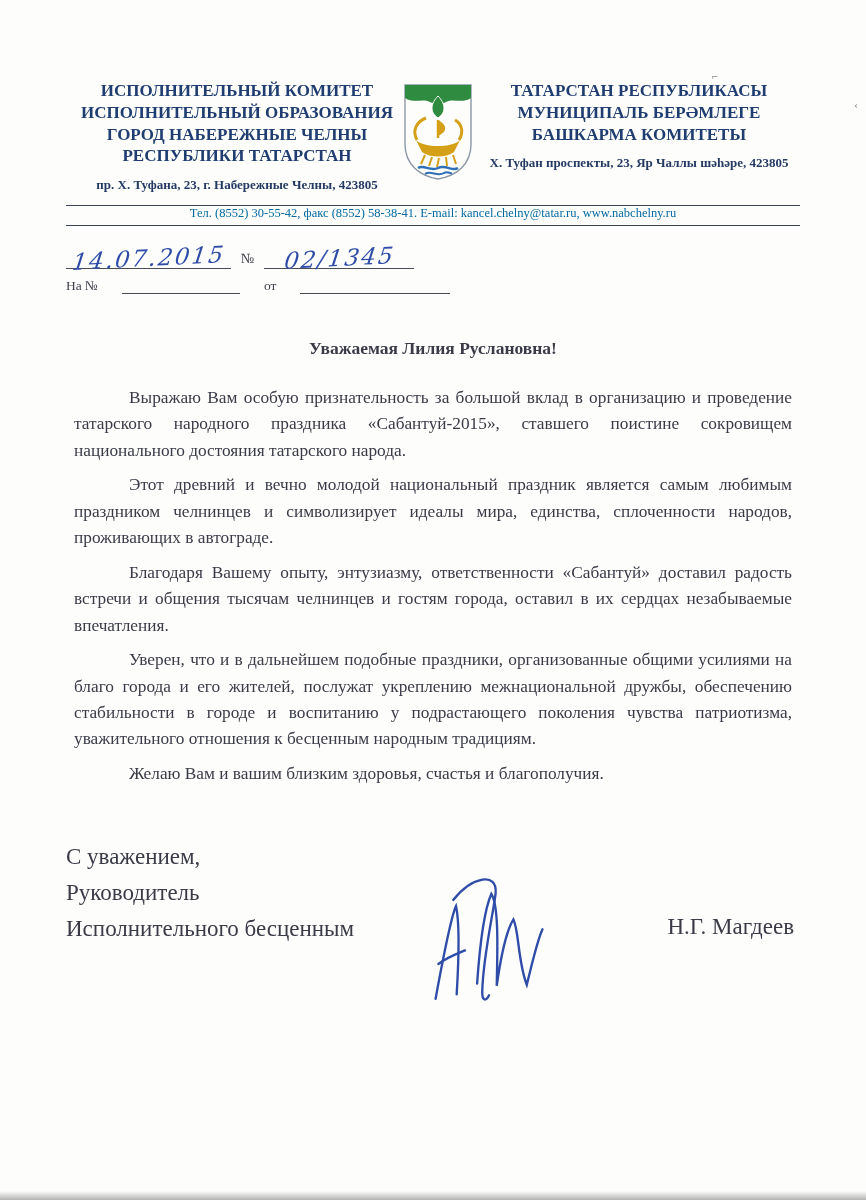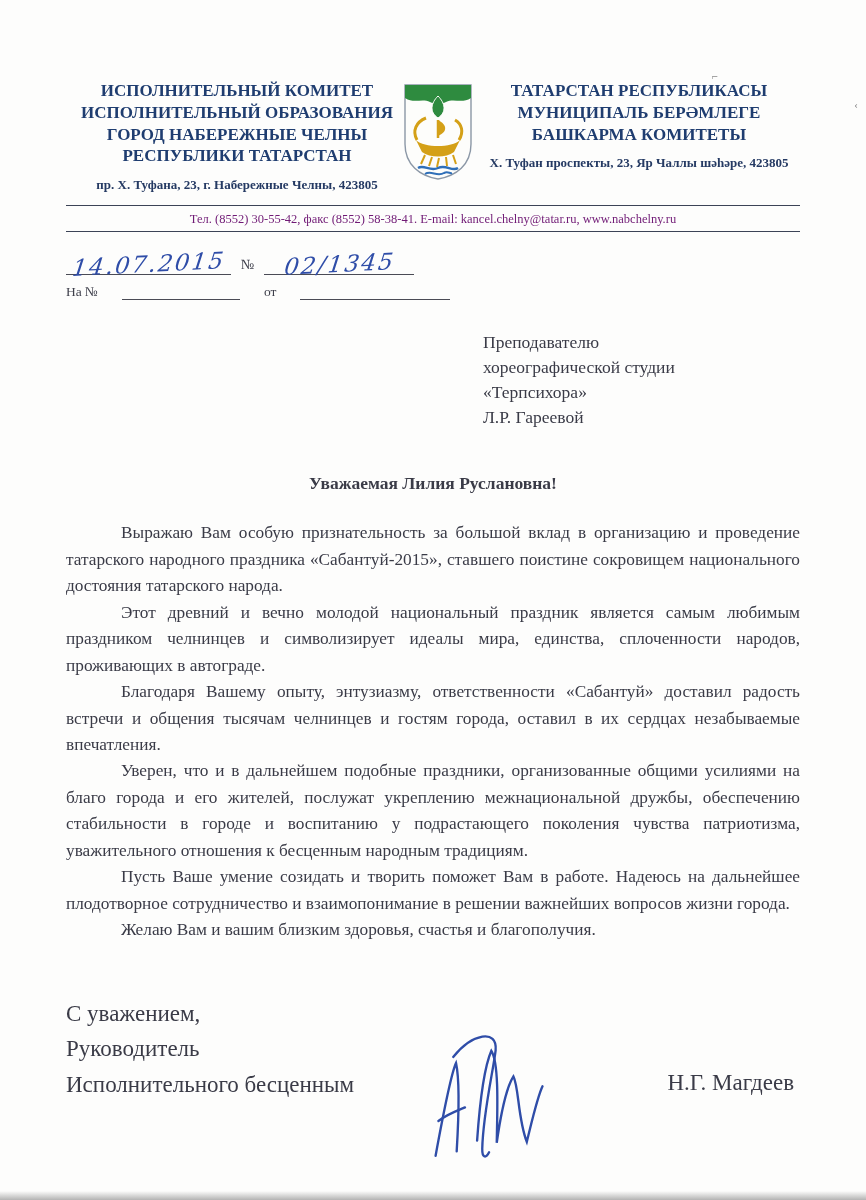--- a/index.html
+++ b/index.html
@@ -20,21 +20,21 @@
     pointer-events:none;
   }
   
   .letterhead{display:flex;justify-content:flex-end;align-items:flex-start;}
   .lh-col{width:322px;text-align:center;color:#1f3d70;}
   .lh-line{font-weight:bold;font-size:17px;line-height:1.28;}
   .lh-address{margin-top:10px;font-size:13px;font-weight:bold;color:#253a63;}
   .emblem{width:80px;flex:0 0 80px;margin-top:2px;}
   .rule{border:none;border-top:1.6px solid #3c4356;margin:12px 0 0 0;}
   .rule2{margin-top:4px;}
-  .contact-line{text-align:center;font-size:12.5px;color:#701a75;margin-top:6px;}
+  .contact-line{text-align:center;font-size:12.5px;color:#0369a1;}
   
   .ref-block{margin-top:16px;font-size:13.5px;color:#3d3e4a;}
   .ref-row1{display:flex;align-items:flex-end;gap:10px;}
   .fill-line{display:inline-block;border-bottom:1.2px solid #4a4b55;text-align:center;}
   .fl-date{width:165px;}
   .fl-num{width:150px;}
   .fl-na{width:118px;}
   .fl-ot{width:150px;}
   .ink{
     display:inline-block;
@@ -46,21 +46,21 @@
     transform:skewX(-10deg) rotate(-3deg);
     position:relative;top:3px;
   }
   .num-label{font-size:14px;position:relative;top:-2px;}
   .ref-row2{margin-top:8px;display:flex;align-items:flex-end;gap:24px;}
   
   .recipient{margin-top:30px;margin-left:417px;font-size:17.5px;line-height:1.42;}
   
   .salutation{margin-top:44px;text-align:center;font-size:17.5px;font-weight:bold;}
   .body-text{margin-top:26px;font-size:17.3px;line-height:1.53;text-align:justify;}
-  .body-text p{margin:0;text-indent:55px;}
+  .body-text p{margin:8px;text-indent:55px;}
   
   .closing{margin-top:52px;position:relative;font-size:23px;line-height:1.55;}
   .signer{position:absolute;right:6px;bottom:2px;}
   .signature{position:absolute;left:330px;top:28px;width:175px;height:150px;transform:rotate(-6deg);}
   
   .fold-mark{position:absolute;color:#8a8a8a;font-size:11px;}
   .fm1{top:70px;right:148px;}
   .fm2{top:98px;right:8px;}
 </style>
 </head>
@@ -115,35 +115,28 @@
       <span class="fill-line fl-num"><span class="ink">02/1345</span></span>
     </div>
     <div class="ref-row2">
       <span>На №</span>
       <span class="fill-line fl-na">&nbsp;</span>
       <span>от</span>
       <span class="fill-line fl-ot">&nbsp;</span>
     </div>
   </div>
 
-  <div class="recipient">
-    <div>Преподавателю</div>
-    <div>хореографической студии</div>
-    <div>«Терпсихора»</div>
-    <div>Л.Р. Гареевой</div>
-  </div>
 
   <div class="salutation">Уважаемая Лилия Руслановна!</div>
 
   <div class="body-text">
     <p>Выражаю Вам особую признательность за большой вклад в организацию и проведение татарского народного праздника «Сабантуй-2015», ставшего поистине сокровищем национального достояния татарского народа.</p>
     <p>Этот древний и вечно молодой национальный праздник является самым любимым праздником челнинцев и символизирует идеалы мира, единства, сплоченности народов, проживающих в автограде.</p>
     <p>Благодаря Вашему опыту, энтузиазму, ответственности «Сабантуй» доставил радость встречи и общения тысячам челнинцев и гостям города, оставил в их сердцах незабываемые впечатления.</p>
     <p>Уверен, что и в дальнейшем подобные праздники, организованные общими усилиями на благо города и его жителей, послужат укреплению межнациональной дружбы, обеспечению стабильности в городе и воспитанию у подрастающего поколения чувства патриотизма, уважительного отношения к бесценным народным традициям.</p>
-    <p>Пусть Ваше умение созидать и творить поможет Вам в работе. Надеюсь на дальнейшее плодотворное сотрудничество и взаимопонимание в решении важнейших вопросов жизни города.</p>
     <p>Желаю Вам и вашим близким здоровья, счастья и благополучия.</p>
   </div>
 
   <div class="closing">
     <div>С уважением,</div>
     <div>Руководитель</div>
     <div>Исполнительного бесценным</div>
     <span class="signer">Н.Г. Магдеев</span>
 
     <svg class="signature" viewBox="0 0 160 140" aria-hidden="true">

